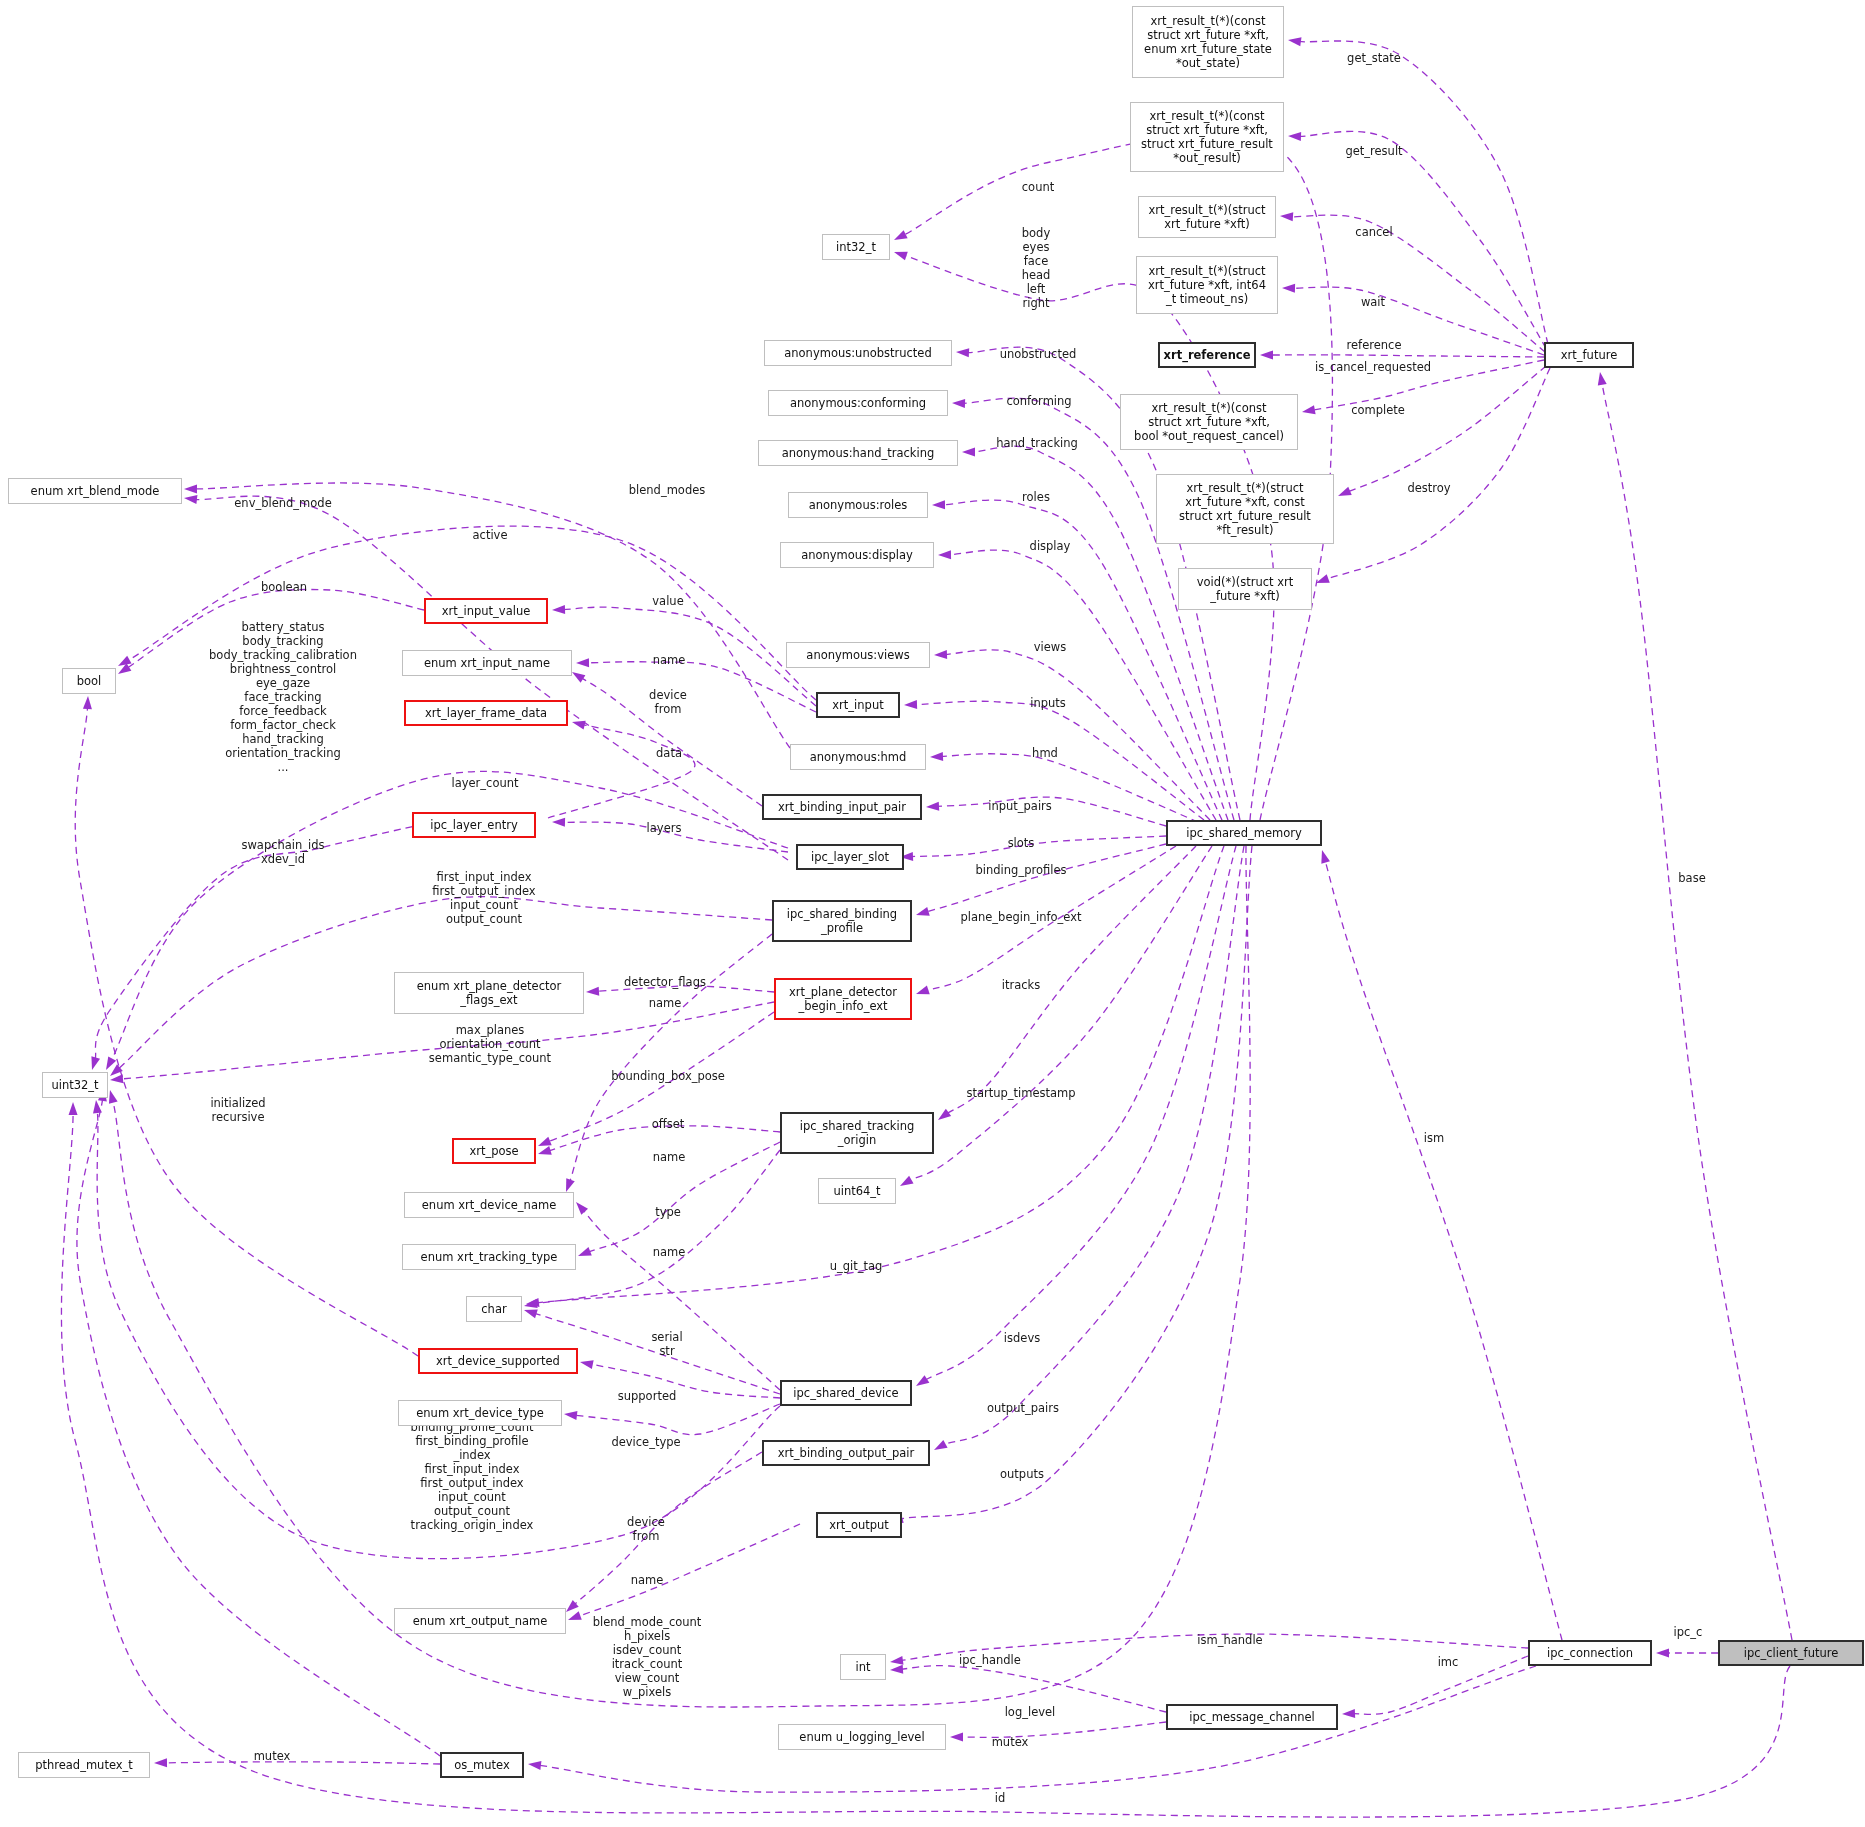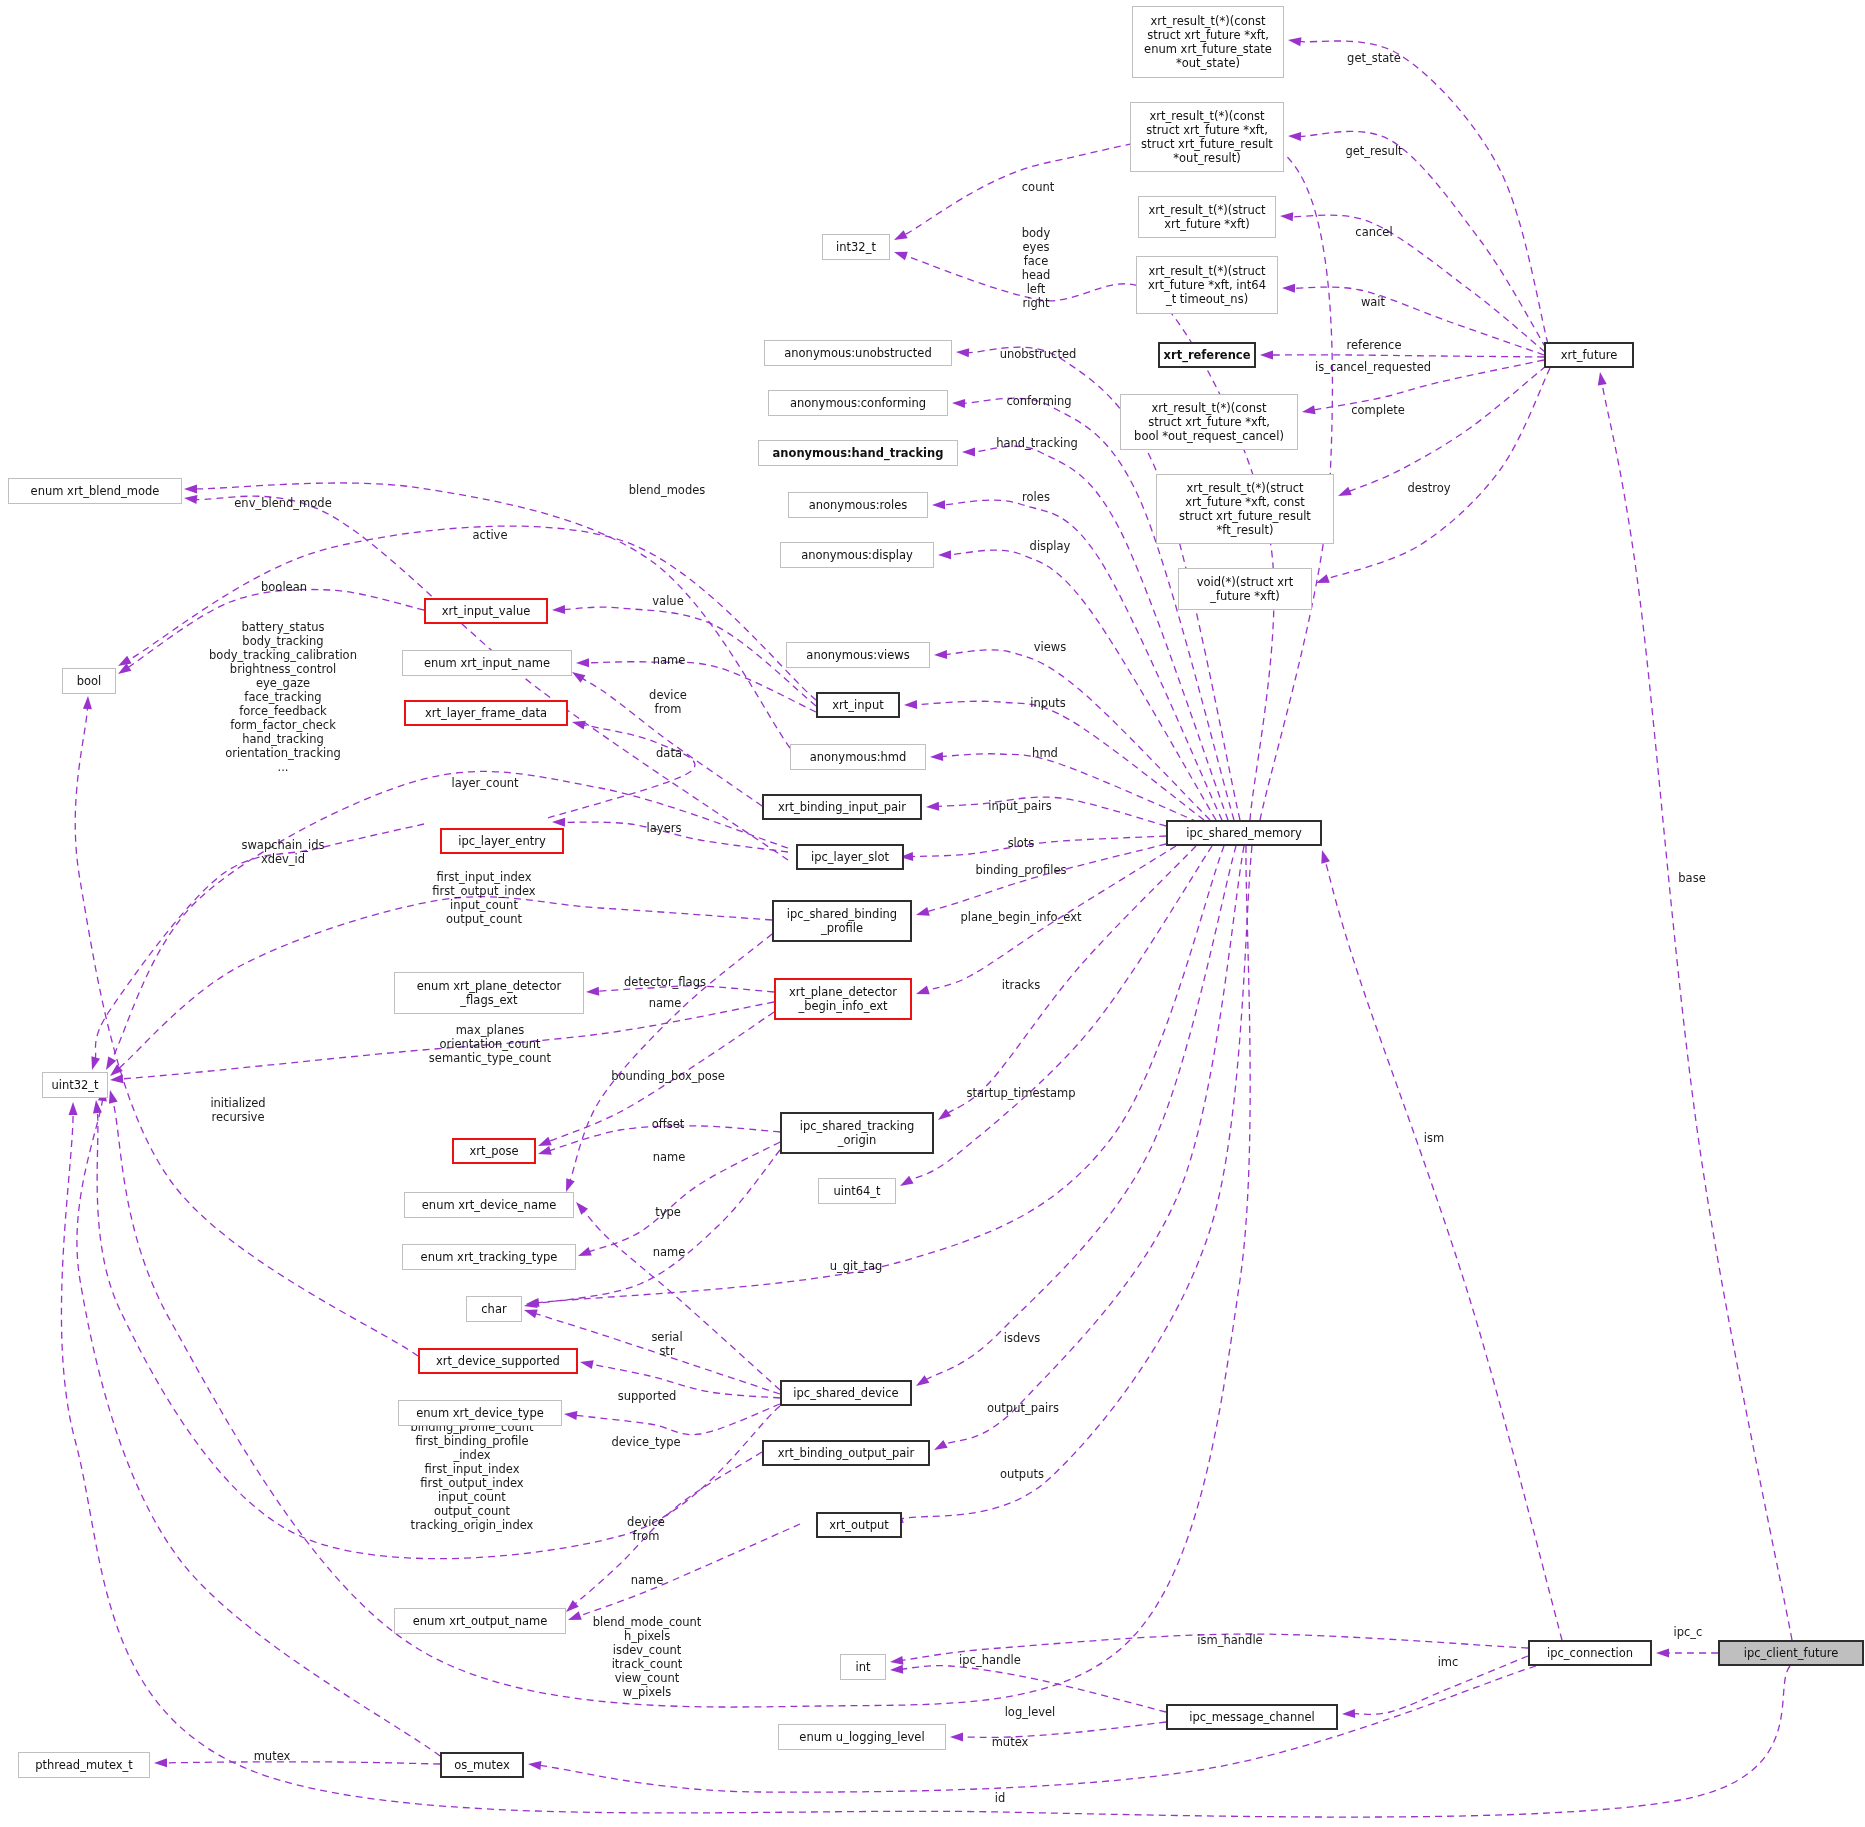--- a/index.html
+++ b/index.html
@@ -202,21 +202,21 @@
     </div>
     <div class="node plain" style="left: 822px; top: 234px; width: 68px; height: 26px;">
       <span>int32_t</span>
     </div>
     <div class="node plain" style="left: 764px; top: 340px; width: 188px; height: 26px;">
       <span>anonymous:unobstructed</span>
     </div>
     <div class="node plain" style="left: 768px; top: 390px; width: 180px; height: 26px;">
       <span>anonymous:conforming</span>
     </div>
-    <div class="node plain" style="left: 758px; top: 440px; width: 200px; height: 26px; font-weight: bold;">
+    <div class="node plain" style="left: 758px; top: 440px; width: 200px; height: 26px;">
       <span>anonymous:hand_tracking</span>
     </div>
     <div class="node plain" style="left: 788px; top: 492px; width: 140px; height: 26px;">
       <span>anonymous:roles</span>
     </div>
     <div class="node plain" style="left: 780px; top: 542px; width: 154px; height: 26px;">
       <span>anonymous:display</span>
     </div>
     <div class="node plain" style="left: 786px; top: 642px; width: 144px; height: 26px;">
       <span>anonymous:views</span>
@@ -283,21 +283,21 @@
     </div>
     <div class="node red" style="left: 424px; top: 598px; width: 124px; height: 26px;">
       <span>xrt_input_value</span>
     </div>
     <div class="node plain" style="left: 402px; top: 650px; width: 170px; height: 26px;">
       <span>enum xrt_input_name</span>
     </div>
     <div class="node red" style="left: 404px; top: 700px; width: 164px; height: 26px;">
       <span>xrt_layer_frame_data</span>
     </div>
-    <div class="node red" style="left: 440px; top: 812px; width: 124px; height: 26px; margin-top: 16px;">
+    <div class="node red" style="left: 412px; top: 812px; width: 124px; height: 26px;">
       <span>ipc_layer_entry</span>
     </div>
     <div class="node plain" style="left: 394px; top: 972px; width: 190px; height: 42px;">
       <span>enum xrt_plane_detector</span>
       <span>_flags_ext</span>
     </div>
     <div class="node red" style="left: 452px; top: 1138px; width: 84px; height: 26px;">
       <span>xrt_pose</span>
     </div>
     <div class="node plain" style="left: 404px; top: 1192px; width: 170px; height: 26px;">

